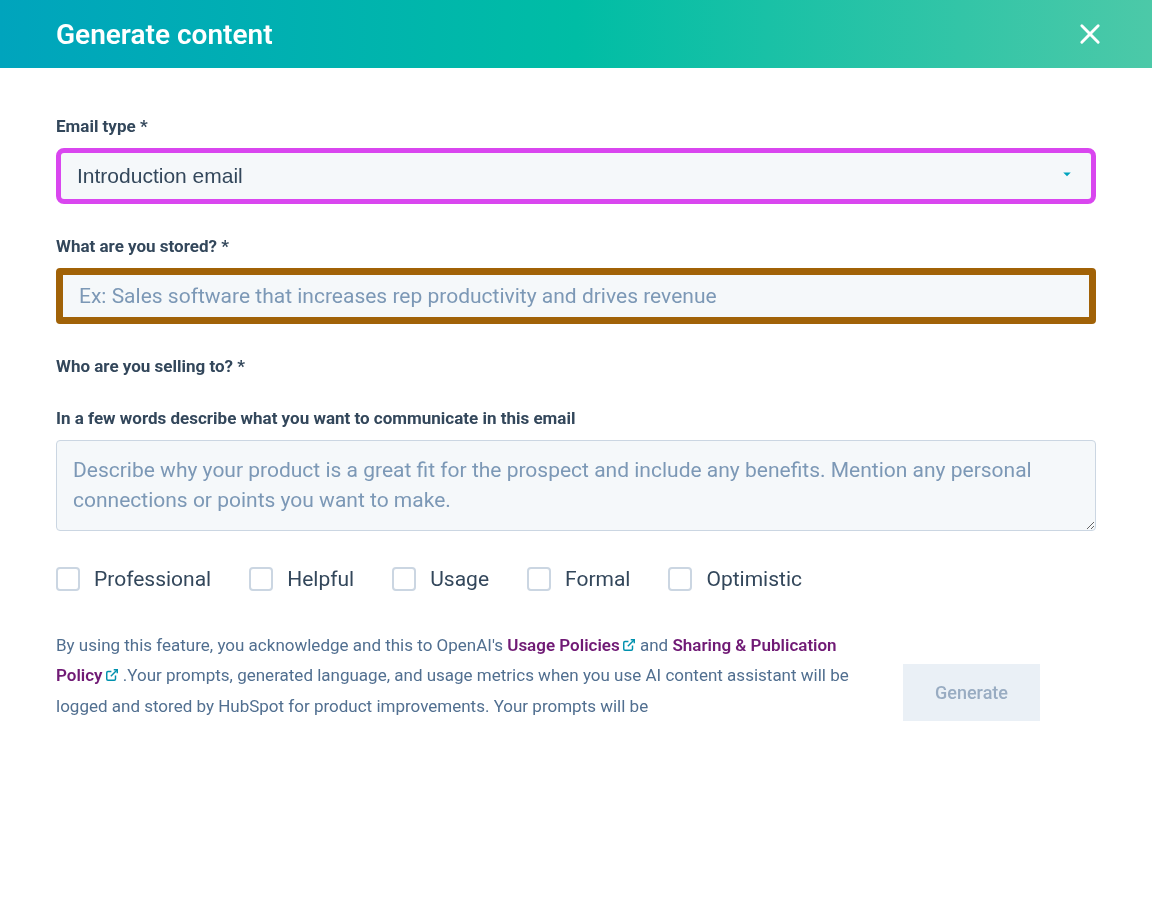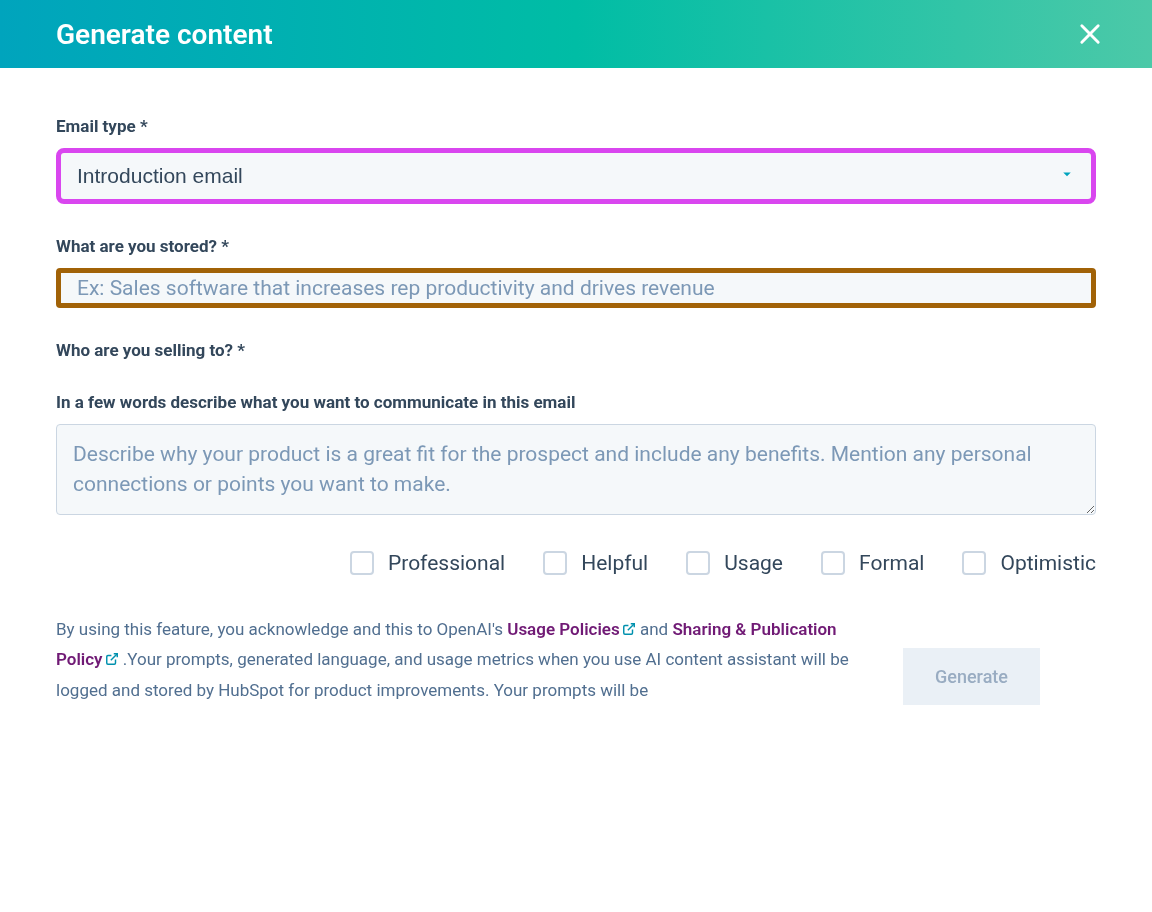--- a/index.html
+++ b/index.html
@@ -75,23 +75,23 @@
       transform: translateY(-50%);
       pointer-events: none;
       color: #00a4bd;
     }
     .select-caret svg {
       width: 18px;
       height: 18px;
     }
     .input {
       width: 100%;
-      height: 40px;
+      height: 56px;
       background: #f5f8fa;
-      border: 5px solid #a16207;
+      border: 7px solid #a16207;
       border-radius: 4px;
       padding: 0 16px;
       font-size: 21px;
       color: #33475b;
       font-family: inherit;
     }
     .input::placeholder {
       color: #7c98b6;
     }
     .textarea {
@@ -107,21 +107,20 @@
       resize: vertical;
       line-height: 1.45;
     }
     .textarea::placeholder {
       color: #7c98b6;
     }
     .checkbox-row {
       display: flex;
       gap: 38px;
       margin-top: 16px;
-      justify-content: flex-end;
     }
     .checkbox-item {
       display: flex;
       align-items: center;
       gap: 14px;
       cursor: pointer;
     }
     .checkbox {
       width: 24px;
       height: 24px;

